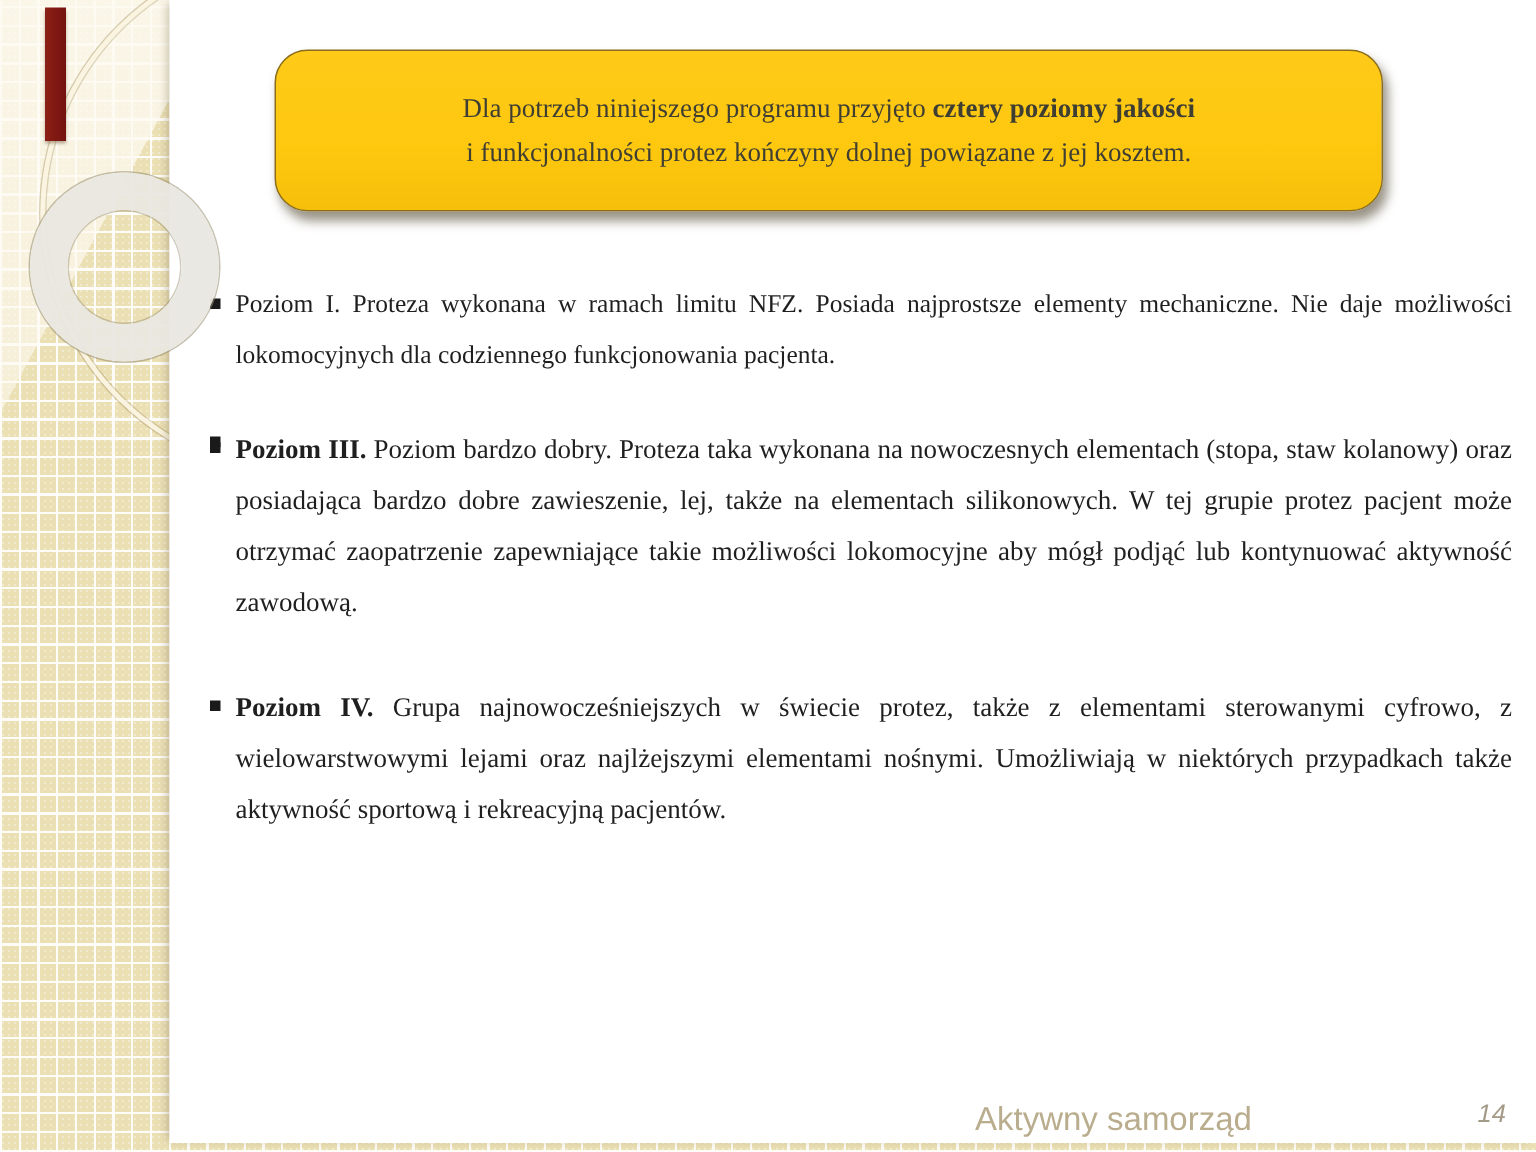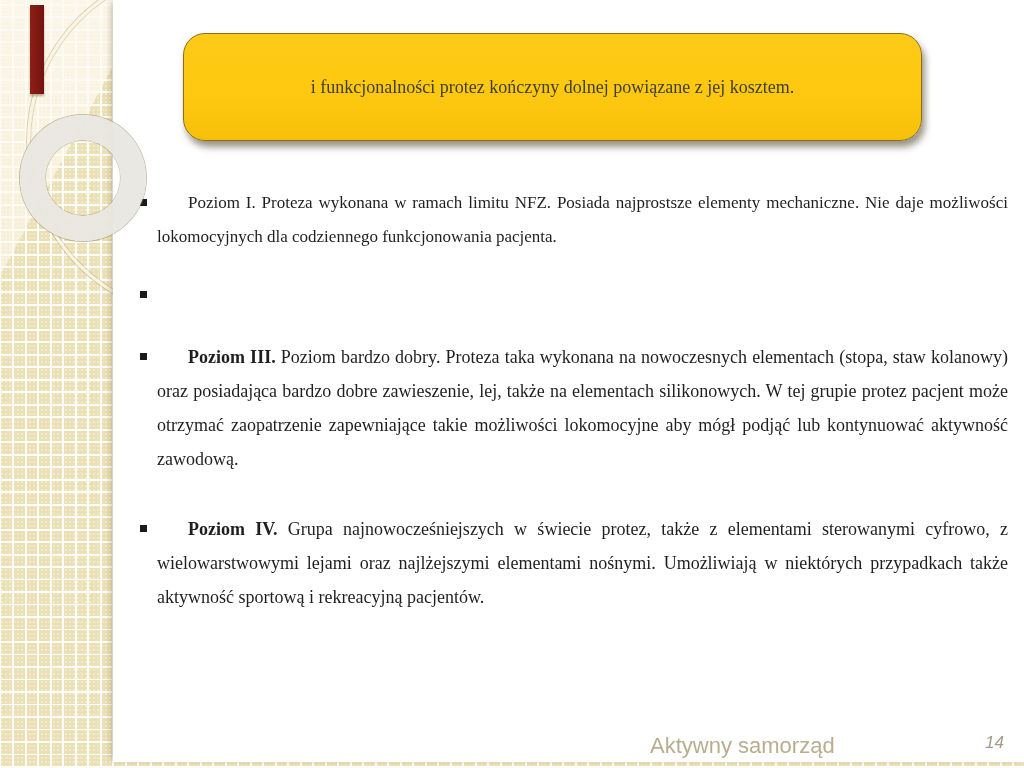--- a/index.html
+++ b/index.html
@@ -61,21 +61,21 @@
   .bullets{position:absolute;left:27px;top:186px;width:868px;color:#1f1f1f;}
   .bullet-item{position:relative;padding-left:17px;text-align:justify;line-height:34px;}
   .bullet-item .sq{
     position:absolute;left:0;top:13px;width:7px;height:7px;background:#1a1a1a;display:block;
   }
   .size-a{font-size:17px;}
   .size-b{font-size:18px;}
   .mb1{margin-bottom:24px;}
   .mb2{margin-bottom:28px;}
   .mb3{margin-bottom:36px;}
-  .lead{font-weight:bold;margin-left:31px;}
+  .lead{font-weight:bold;}
 
   
   .footer-title{
     position:absolute;left:537px;top:733px;font-family:"Liberation Sans",sans-serif;
     font-size:22px;color:#b9ad8e;
   }
   .page-number{
     position:absolute;right:20px;top:733px;font-family:"Liberation Sans",sans-serif;
     font-size:17px;color:#a39b87;font-style:italic;
   }
@@ -89,20 +89,21 @@
     <div class="sheen"></div>
     <div class="circle-thin"></div>
     <div class="accent-bar"></div>
   </div>
 
   <div class="ring"></div>
 
   <div class="panel">
 
     <div class="callout">
+      <div><span>Dla potrzeb niniejszego programu przyjęto </span><b>cztery poziomy jakości</b></div>
       <div>i funkcjonalności protez kończyny dolnej powiązane z jej kosztem.</div>
     </div>
 
     <div class="bullets">
       <div class="bullet-item size-a mb1">
         <span class="sq"></span><span class="lead"></span><span>Poziom I. Proteza wykonana w ramach limitu NFZ. Posiada najprostsze elementy mechaniczne. Nie daje możliwości lokomocyjnych dla codziennego funkcjonowania pacjenta.</span>
       </div>
       <div class="bullet-item size-a mb2">
         <span class="sq"></span><span class="lead"></span>
       </div>

